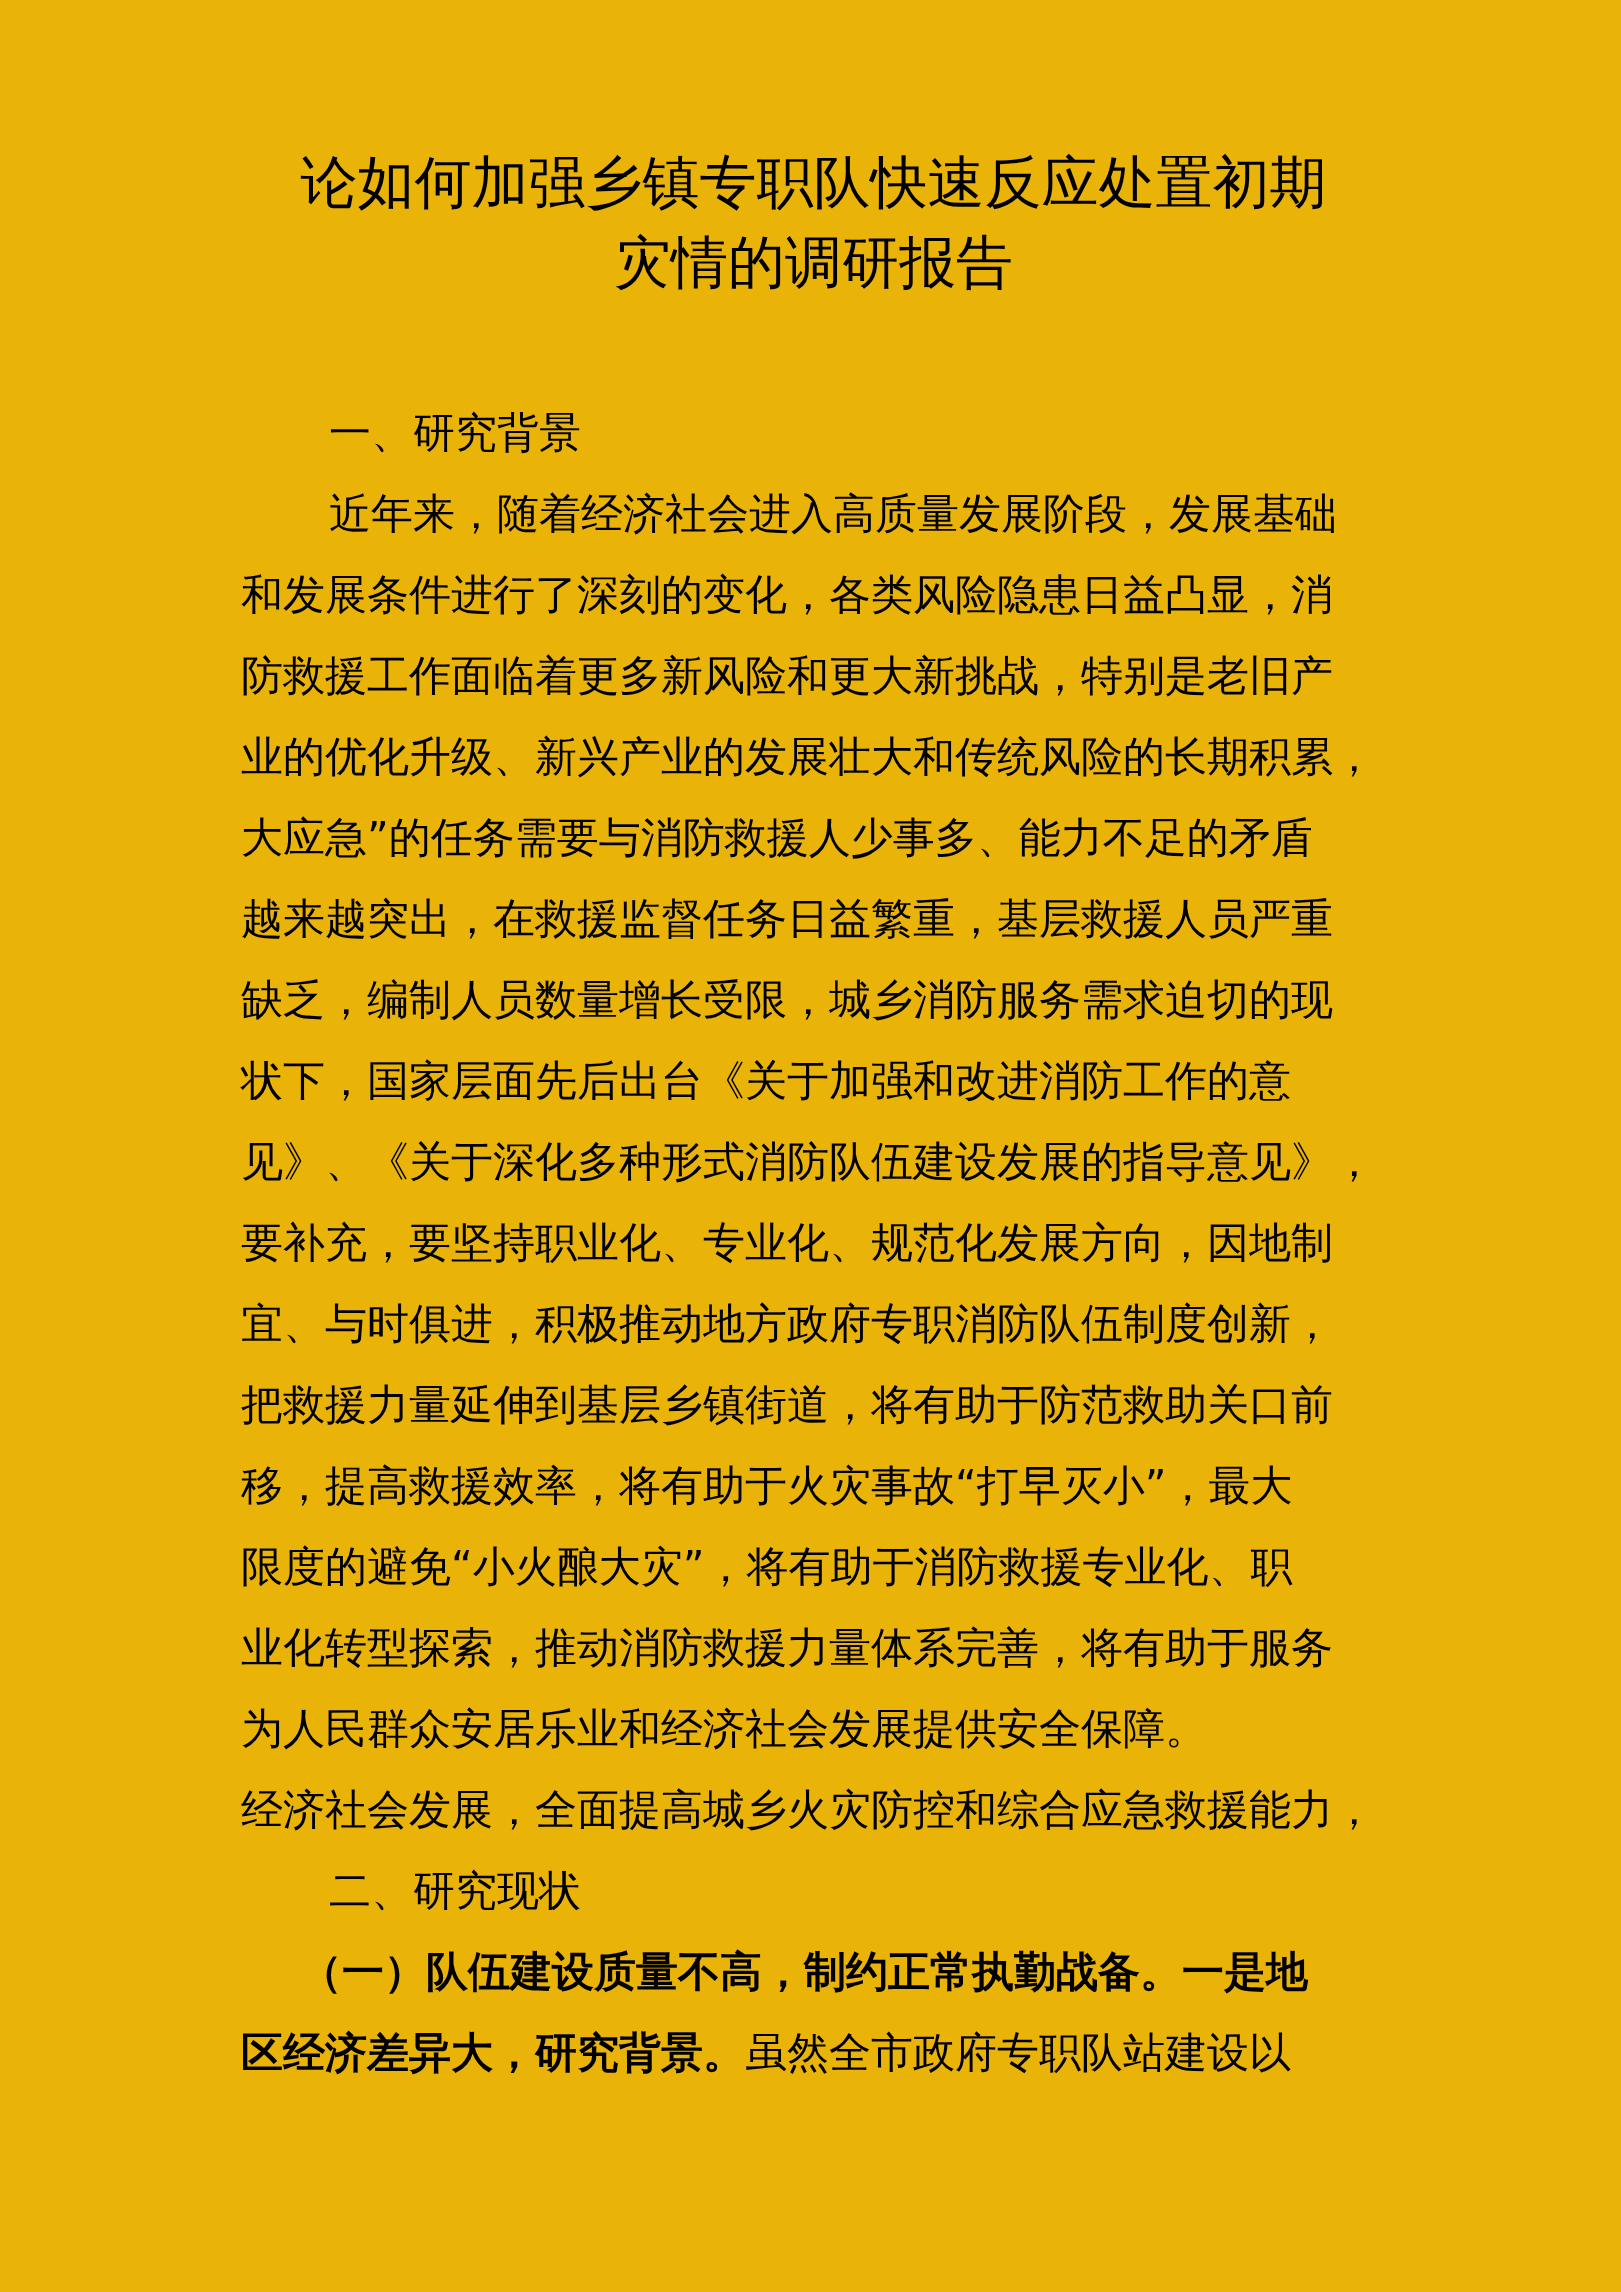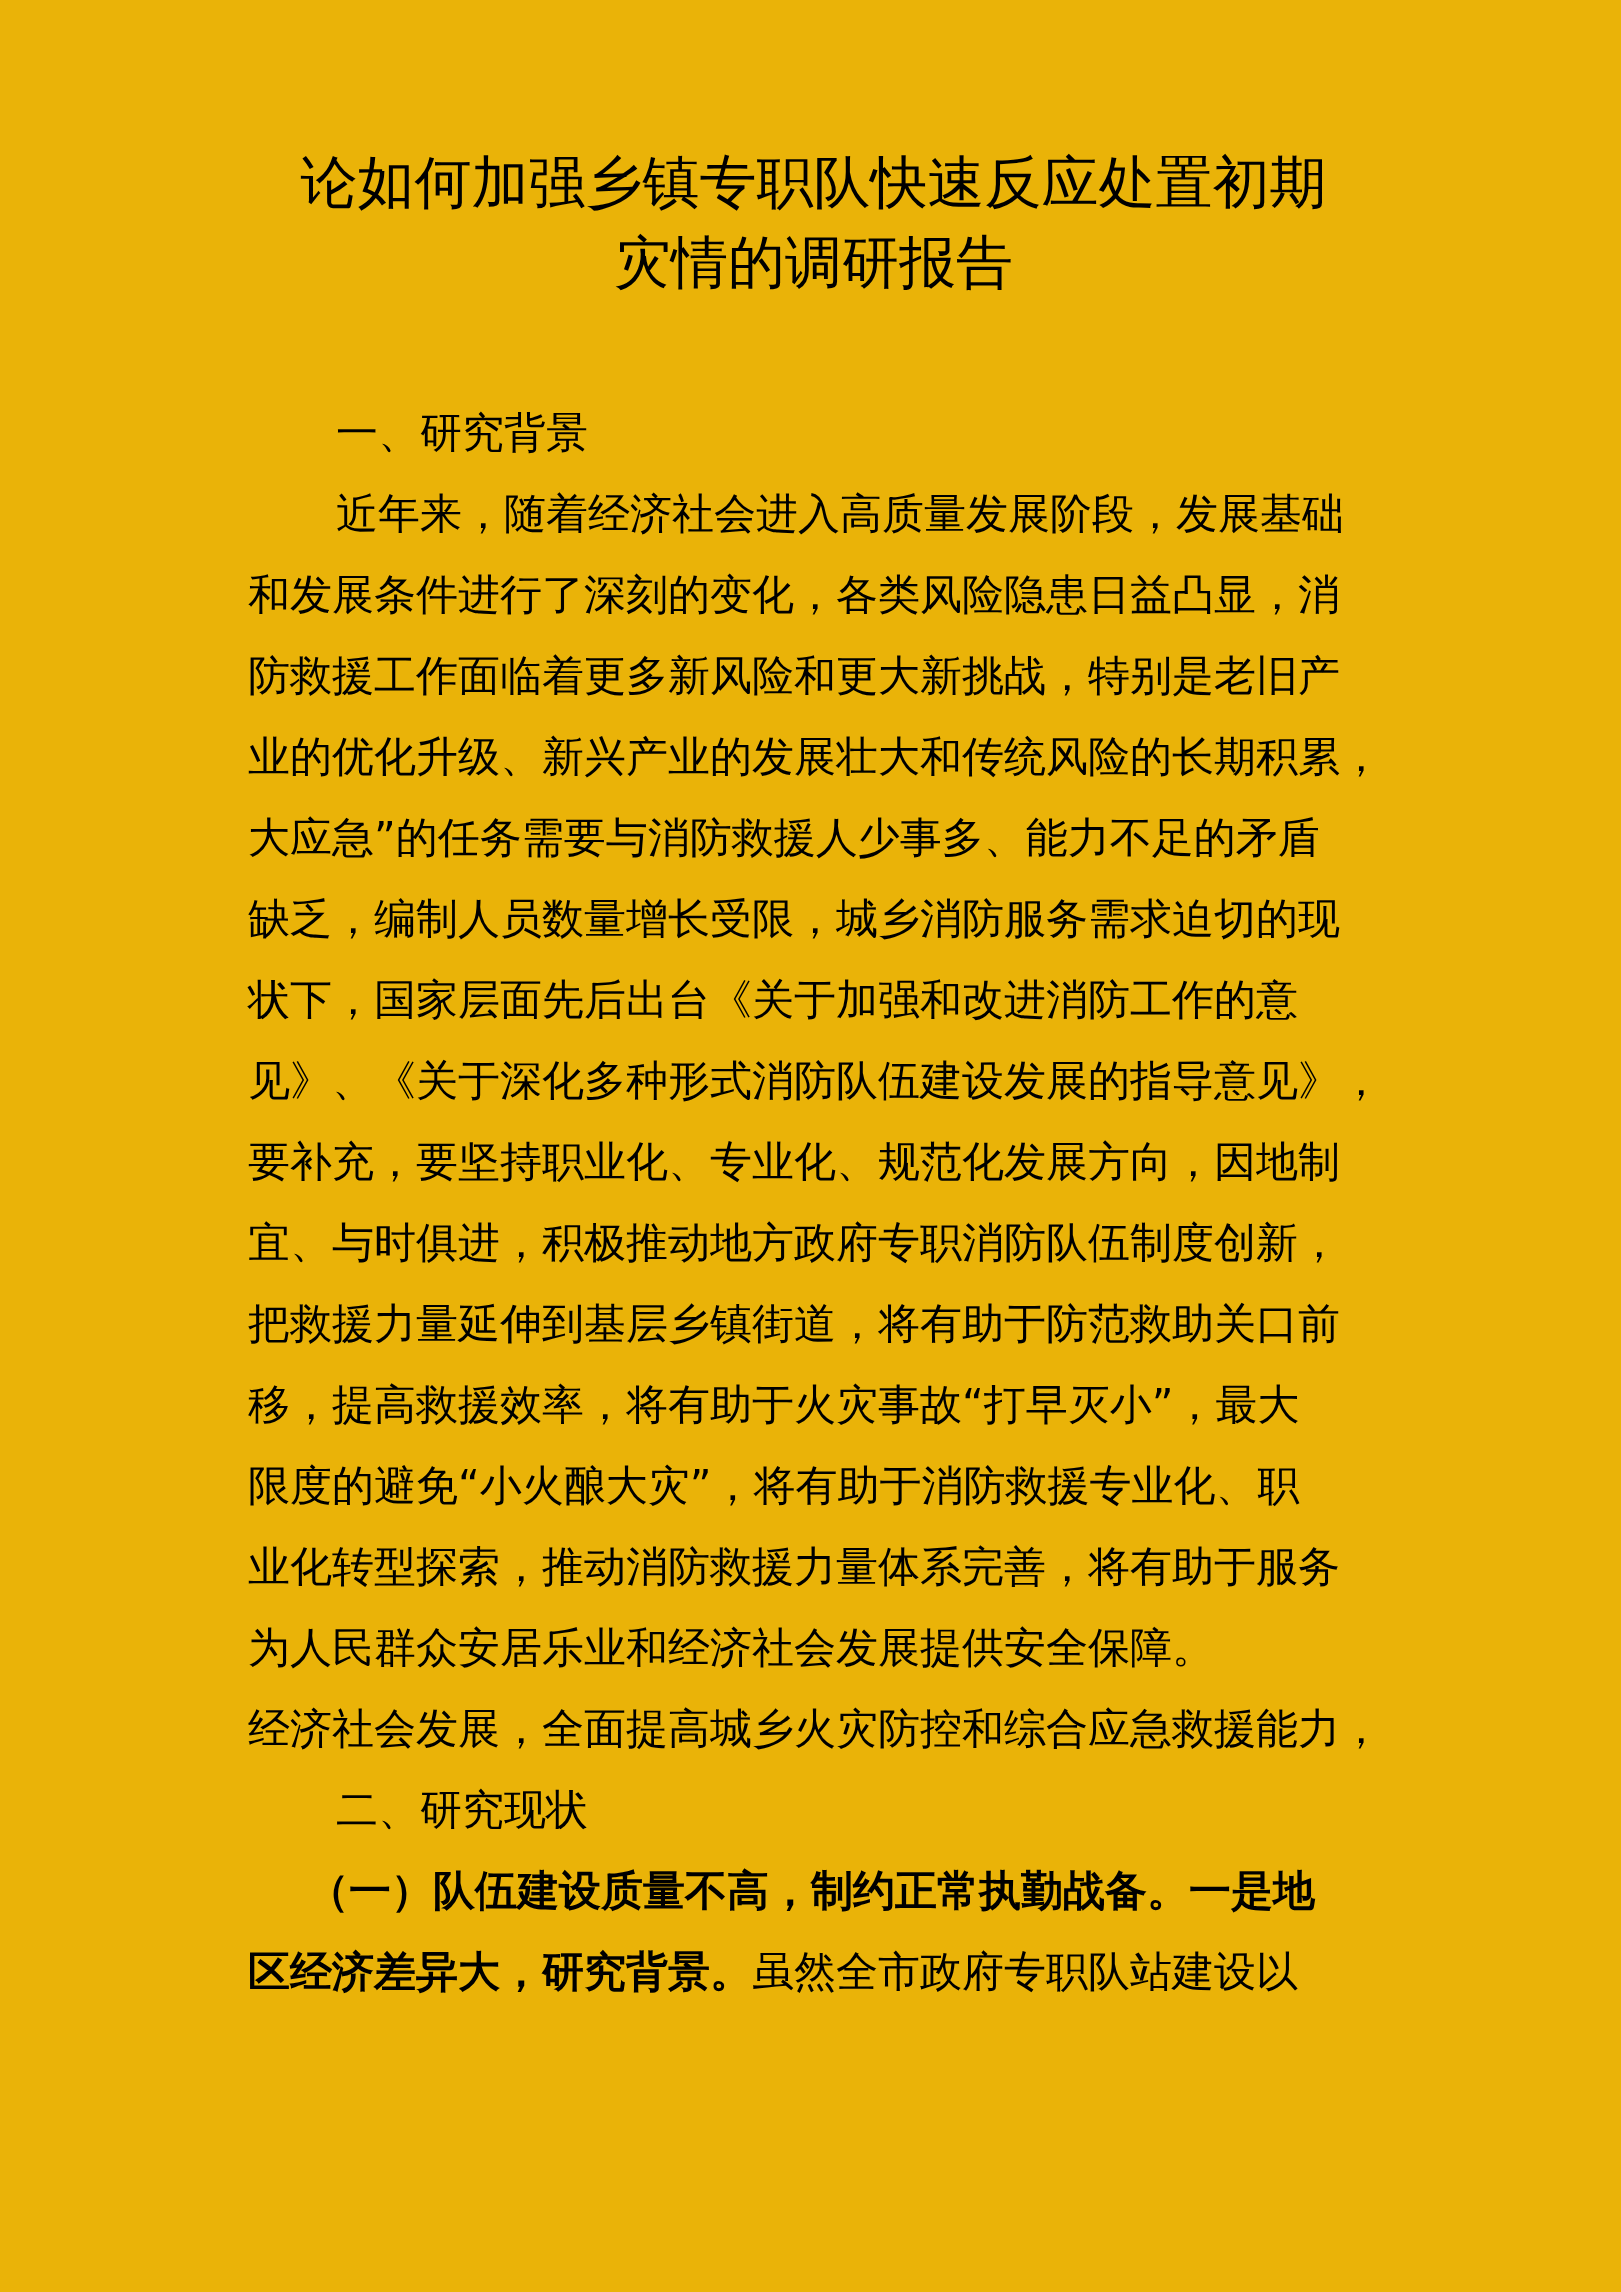--- a/index.html
+++ b/index.html
@@ -30,21 +30,21 @@
     width: 1137px;
     text-align: center;
     font-size: 57px;
     line-height: 80px;
     font-weight: normal;
     letter-spacing: 0px;
     margin: 0;
   }
   .body-text {
     position: absolute;
-    left: 248px;
+    left: 241px;
     top: 392px;
     width: 1143px;
     font-size: 42px;
     line-height: 81px;
   }
   .line {
     display: block;
     white-space: nowrap;
     height: 81px;
   }
@@ -67,20 +67,21 @@
 
   <div class="body-text">
     <span class="line indent">一、研究背景</span>
 
     <div>
       <span class="line indent">近年来，随着经济社会进入高质量发展阶段，发展基础</span>
       <span class="line">和发展条件进行了深刻的变化，各类风险隐患日益凸显，消</span>
       <span class="line">防救援工作面临着更多新风险和更大新挑战，特别是老旧产</span>
       <span class="line">业的优化升级、新兴产业的发展壮大和传统风险的长期积累，</span>
       <span class="line">大应急”的任务需要与消防救援人少事多、能力不足的矛盾</span>
+      <span class="line">越来越突出，在救援监督任务日益繁重，基层救援人员严重</span>
       <span class="line">缺乏，编制人员数量增长受限，城乡消防服务需求迫切的现</span>
       <span class="line">状下，国家层面先后出台《关于加强和改进消防工作的意</span>
       <span class="line">见》、《关于深化多种形式消防队伍建设发展的指导意见》，</span>
       <span class="line">要补充，要坚持职业化、专业化、规范化发展方向，因地制</span>
       <span class="line">宜、与时俱进，积极推动地方政府专职消防队伍制度创新，</span>
       <span class="line">把救援力量延伸到基层乡镇街道，将有助于防范救助关口前</span>
       <span class="line">移，提高救援效率，将有助于火灾事故“打早灭小”，最大</span>
       <span class="line">限度的避免“小火酿大灾”，将有助于消防救援专业化、职</span>
       <span class="line">业化转型探索，推动消防救援力量体系完善，将有助于服务</span>
       <span class="line">为人民群众安居乐业和经济社会发展提供安全保障。</span>

